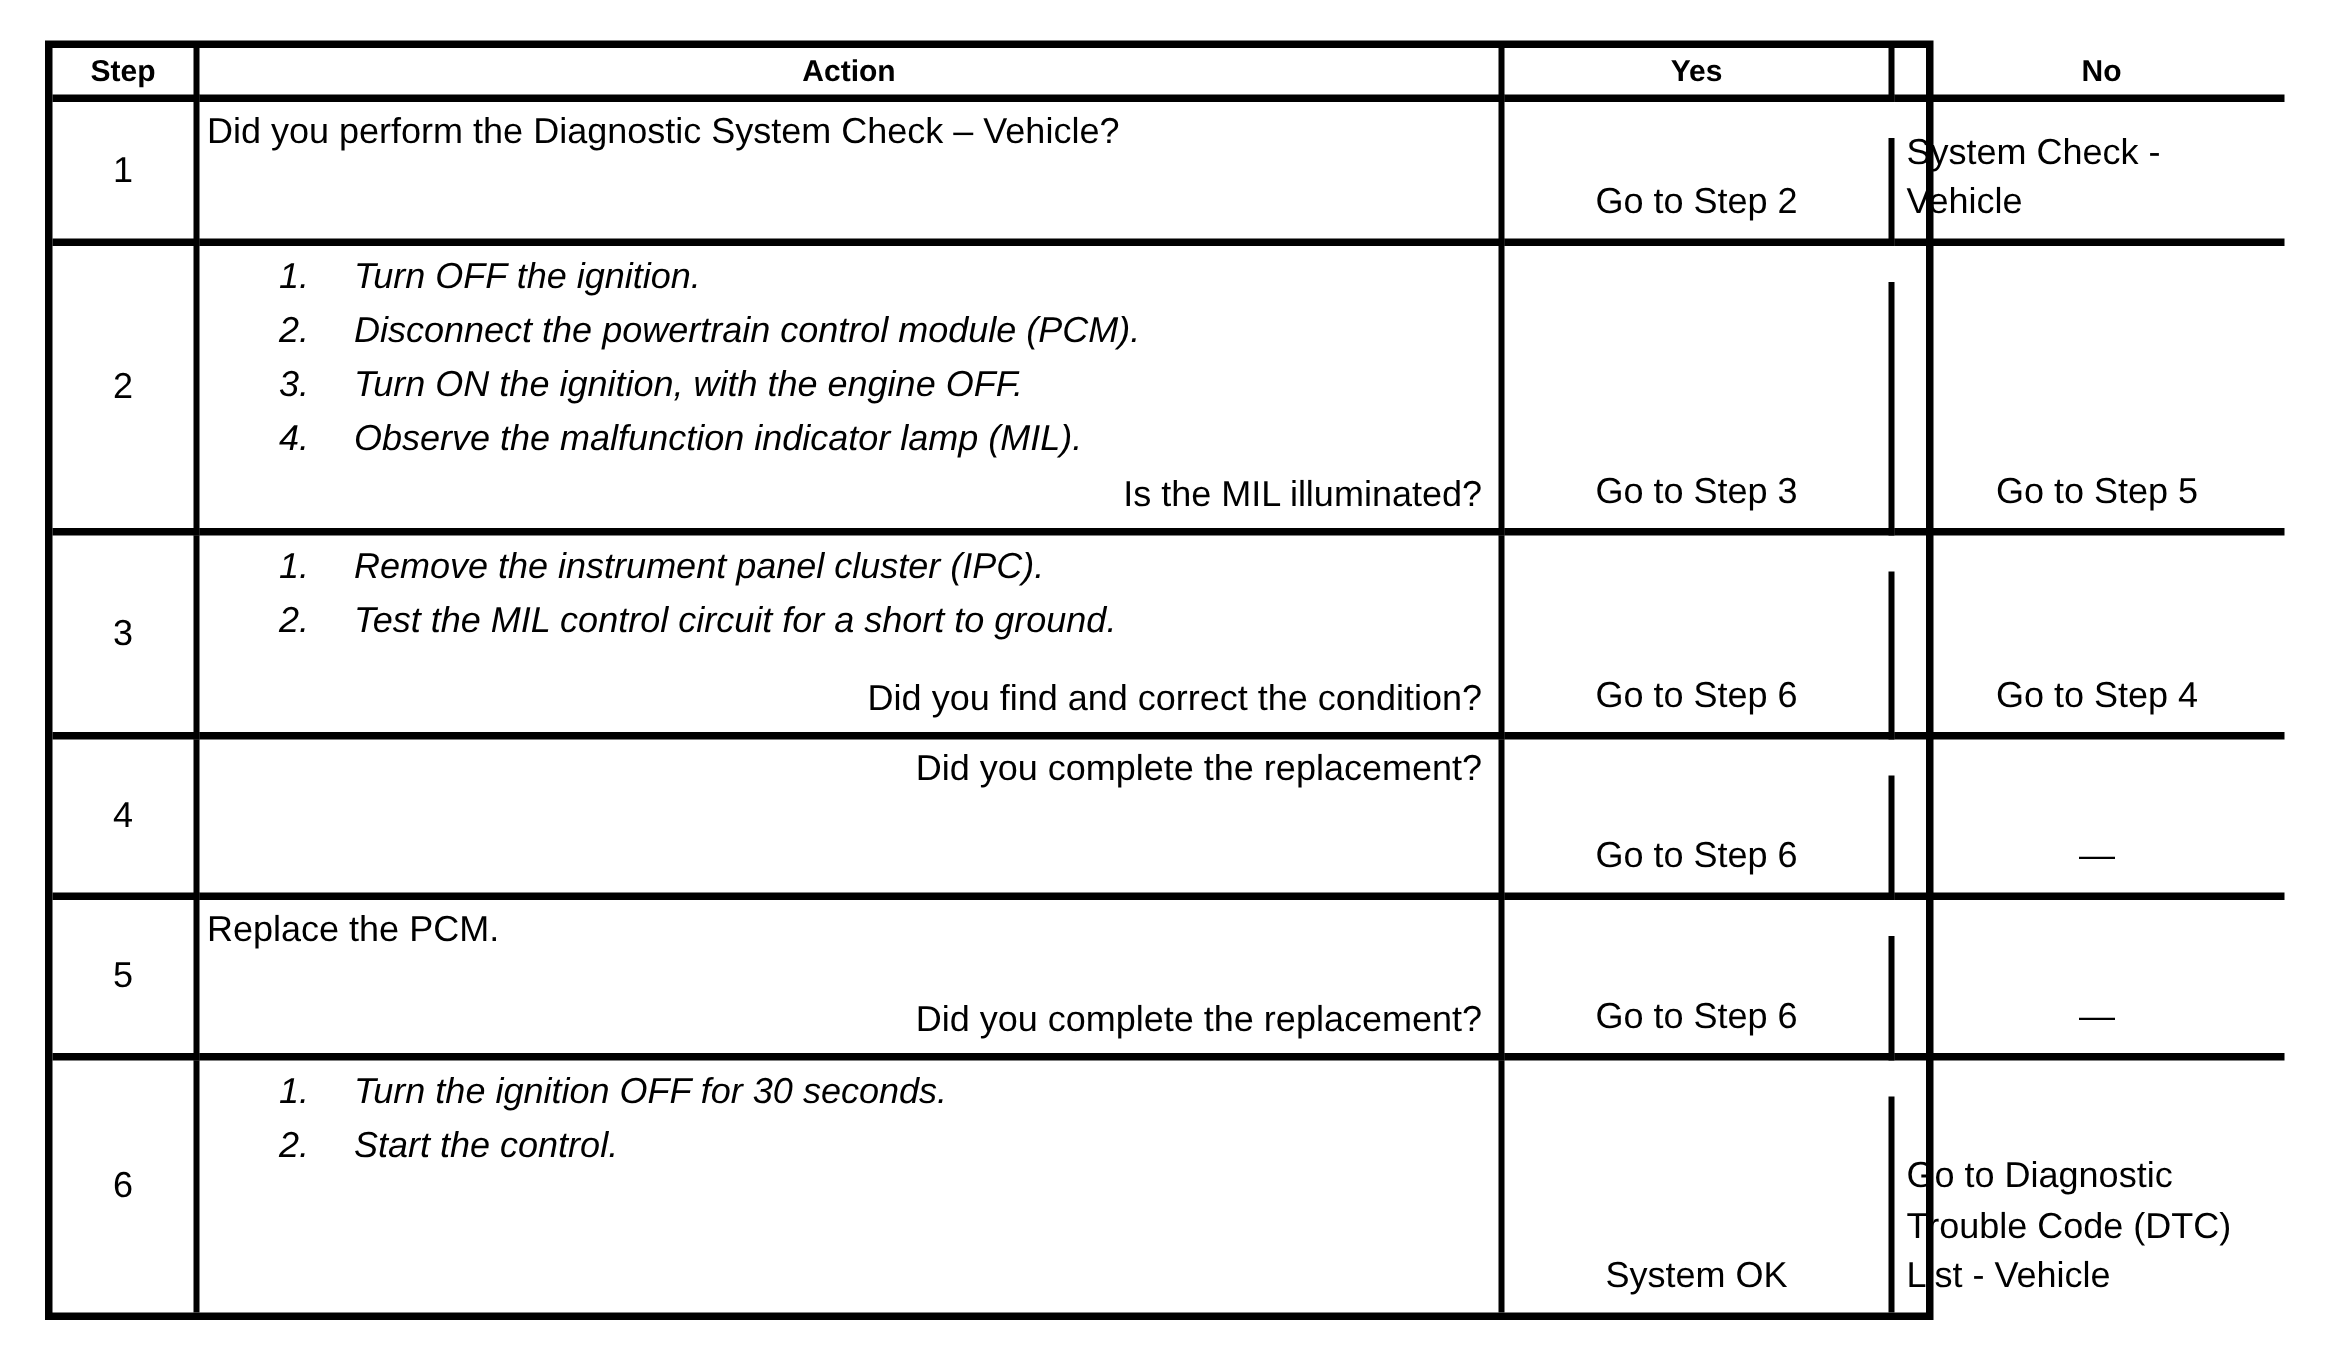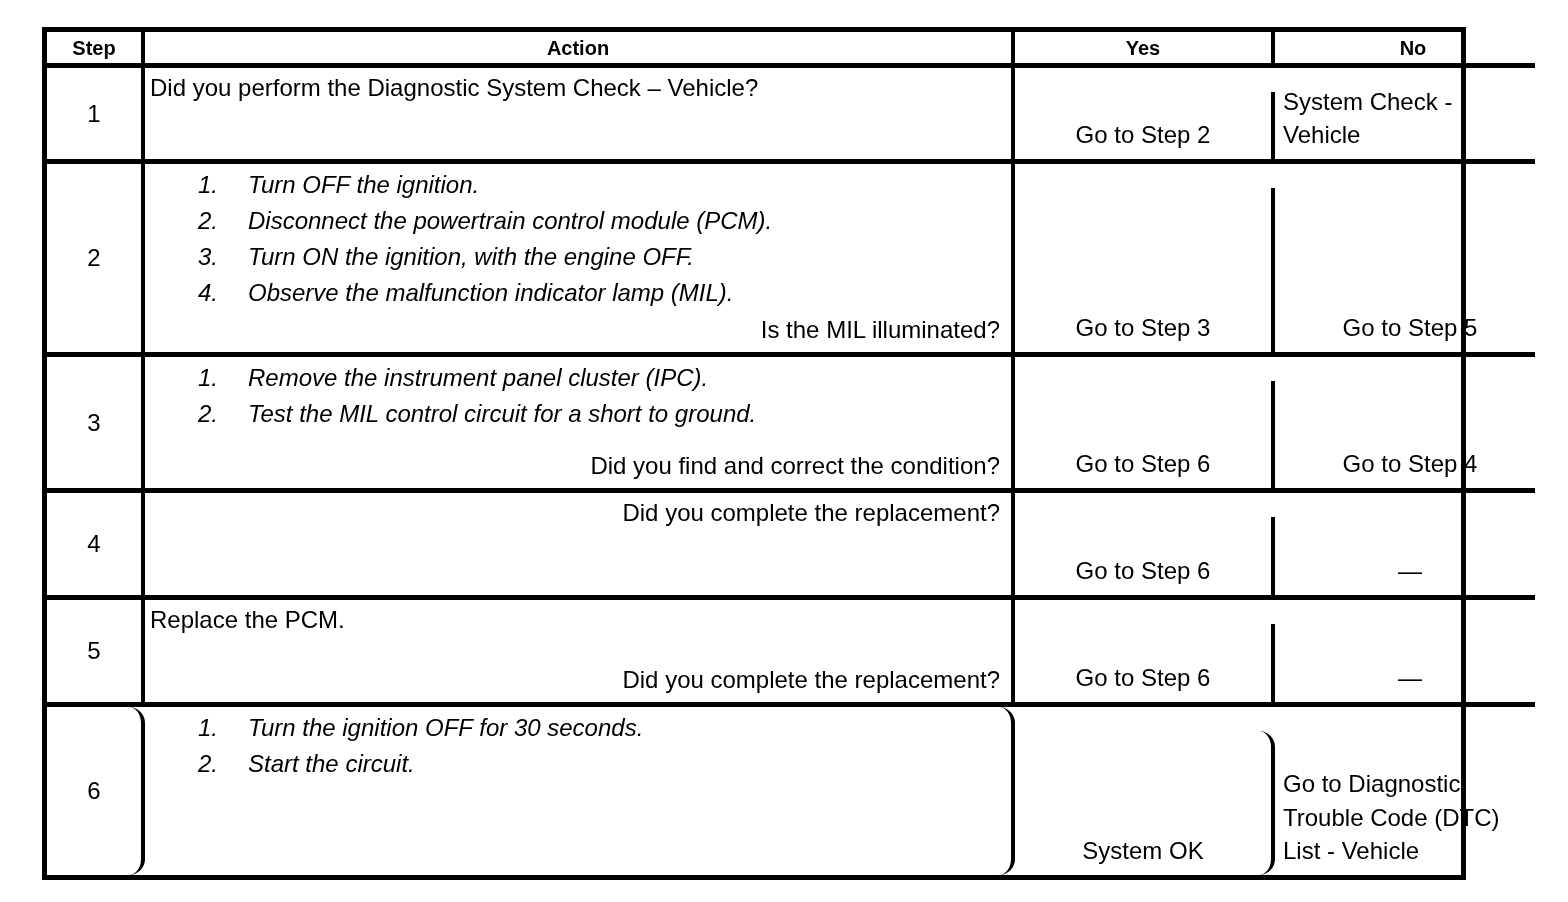--- a/index.html
+++ b/index.html
@@ -10,41 +10,41 @@
     color: #000;
   }
   .page {
     width: 1568px;
     height: 902px;
     background: #fff;
     position: relative;
   }
   .diag-table {
     position: absolute;
-    left: 42px;
+    left: 30px;
     top: 27px;
-    width: 1424px;
+    width: 1259px;
     box-sizing: border-box;
     border: 5px solid #000;
     display: grid;
     grid-template-columns: 98px 870px 260px 260px;
     grid-template-rows: 36px 96px 193px 136px 107px 107px 168px;
     background: #fff;
   }
   .row { display: contents; }
   .cell {
     box-sizing: border-box;
     border-right: 4px solid #000;
     border-bottom: 5px solid #000;
     overflow: hidden;
     font-size: 24px;
     line-height: 1.4;
   }
   .cell.last-col { border-right: none; padding-left: 16px; }
-  .row.last-row .cell { border-bottom: none; border-radius: 16px; }
+  .row.last-row .cell { border-bottom: none; }
 
   .hdr {
     display: flex;
     align-items: center;
     justify-content: center;
     font-weight: bold;
     font-size: 20px;
   }
   .step-cell {
     display: flex;
@@ -193,21 +193,21 @@
         <span>—</span>
       </div>
     </div>
 
     <div class="row last-row">
       <div class="cell step-cell">6</div>
       <div class="cell action-cell">
         <div class="action-top">
           <ol class="action-list">
             <li>Turn the ignition OFF for 30 seconds.</li>
-            <li>Start the circuit.</li>
+            <li>Start the control.</li>
           </ol>
         </div>
       </div>
       <div class="cell choice-cell">
         <span>System OK</span>
       </div>
       <div class="cell choice-cell left-align last-col">
         <span>Go to Diagnostic Trouble Code (DTC) List - Vehicle</span>
       </div>
     </div>

